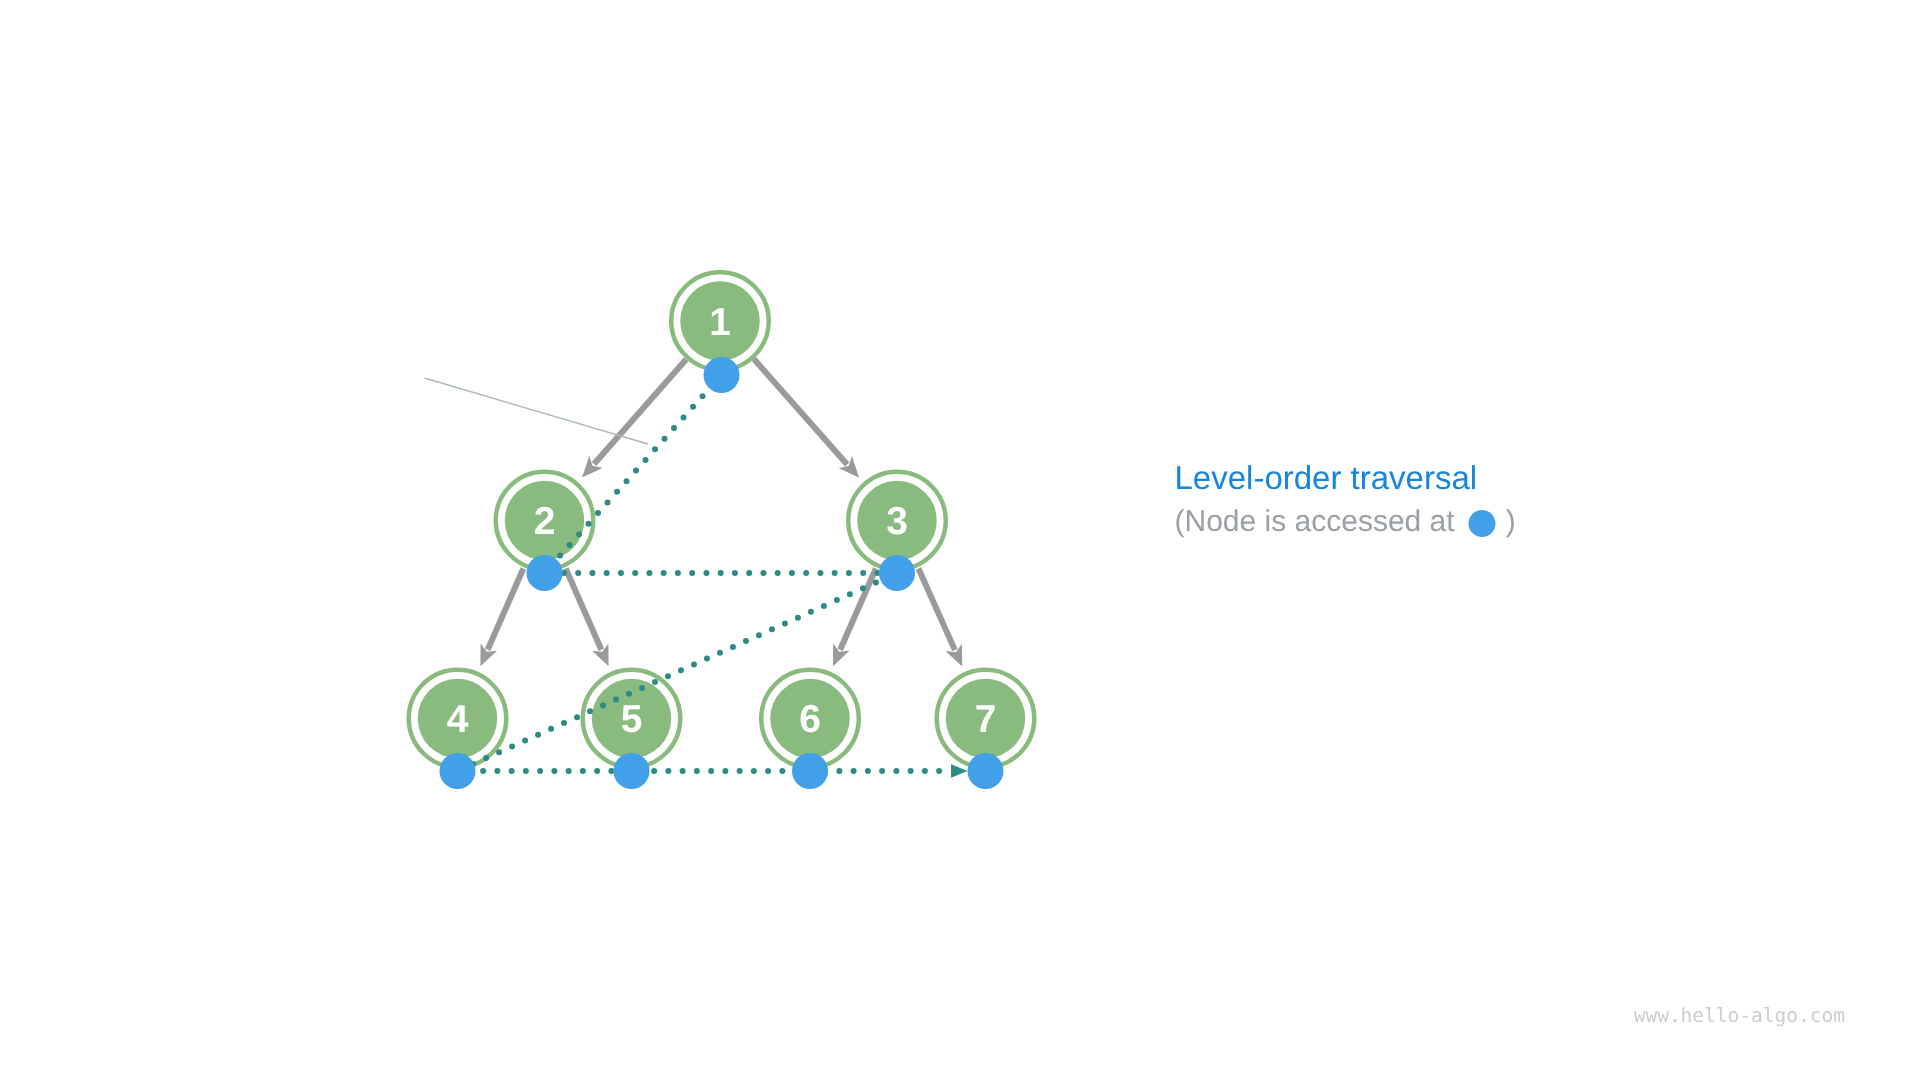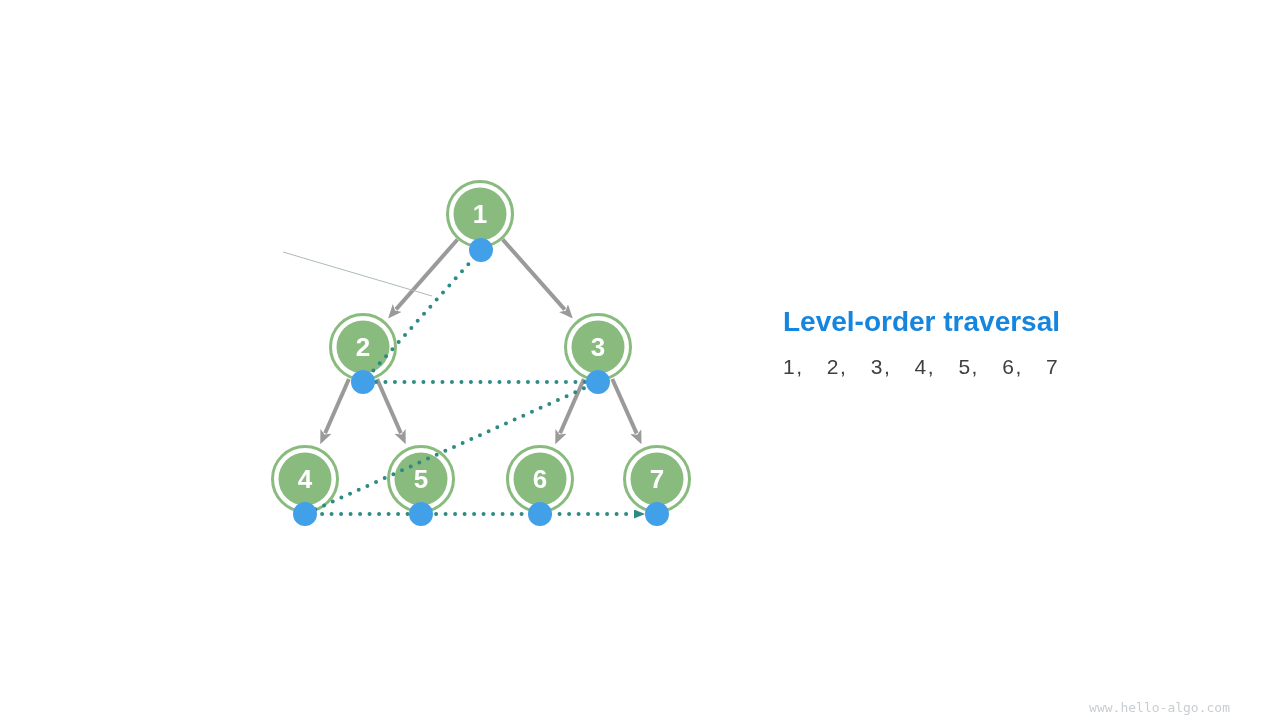--- a/index.html
+++ b/index.html
@@ -55,24 +55,24 @@
     color: var(--title-green);
     white-space: nowrap;
   }
   .side-panel {
     position: absolute;
     left: 783px;
     top: 306px;
     white-space: nowrap;
   }
   .panel-heading {
-    font-size: 28px;
-    font-weight: bold;
+    font-size: 22px;
+    font-weight: normal;
     color: var(--heading-blue);
-    margin: 0 0 17px 0;
+    margin: 0 0 5px 0;
   }
   .panel-note {
     font-size: 20px;
     color: var(--note-gray);
     margin: 0 0 25px 0;
     display: flex;
     align-items: center;
   }
   .inline-access-dot {
     display: inline-block;
@@ -84,21 +84,21 @@
   }
   .panel-sequence {
     font-size: 21px;
     color: var(--sequence-dark);
     letter-spacing: 1.5px;
     word-spacing: 16px;
   }
   .watermark {
     position: absolute;
     right: 50px;
-    top: 700px;
+    top: 670px;
     font-family: "DejaVu Sans Mono", monospace;
     font-size: 13px;
     color: var(--watermark-gray);
   }
 </style>
 </head>
 <body>
 
 <div class="stage">
 
@@ -170,18 +170,22 @@
       <circle class="access-dot" cx="305" cy="514" r="12"></circle>
       <circle class="access-dot" cx="421" cy="514" r="12"></circle>
       <circle class="access-dot" cx="540" cy="514" r="12"></circle>
       <circle class="access-dot" cx="657" cy="514" r="12"></circle>
     </g>
   </svg>
 
 
   <div class="side-panel">
     <div class="panel-heading">Level-order traversal</div>
-    <div class="panel-sequence">1, 2, 3, 4, 5, 6, 7</div>
+    <div class="panel-note">
+      <span>(Node is accessed at</span>
+      <span class="inline-access-dot"></span>
+      <span>)</span>
+    </div>
   </div>
 
   <div class="watermark">www.hello-algo.com</div>
 
 </div>
 
 </body></html>

